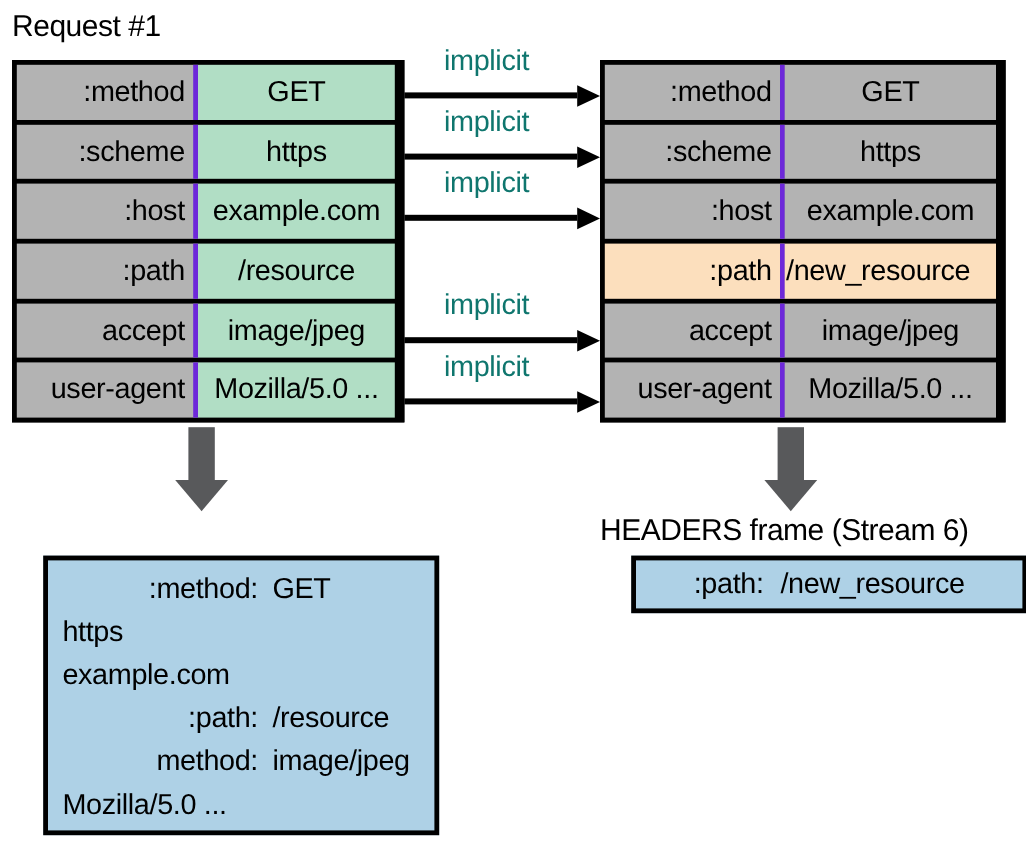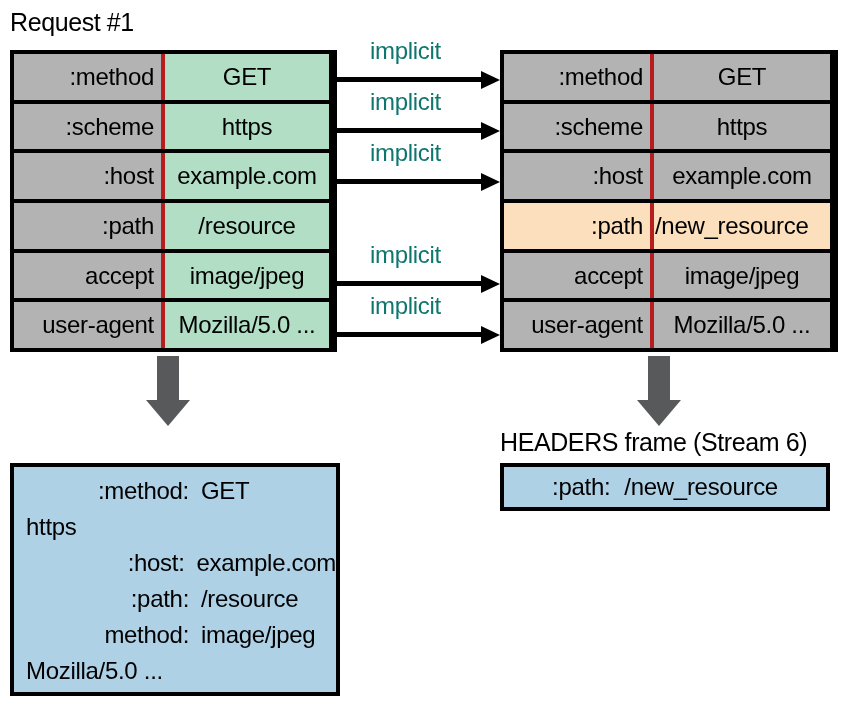--- a/index.html
+++ b/index.html
@@ -63,21 +63,21 @@
     box-sizing: border-box;
     font-size: 24px;
     letter-spacing: -0.3px;
     white-space: nowrap;
     overflow: hidden;
   }
   .cell-name {
     justify-content: flex-end;
     padding-right: 7px;
     background: #b3b3b3;
-    border-right: 4px solid #b91c1c;
+    border-right: 4px solid #6d28d9;
   }
   .cell-val {
     justify-content: center;
     background: #b3b3b3;
   }
   
   #table-req1 .cell-name { width: 151px; }
   #table-req1 .cell-val  { width: 164px; }
   #table-req2 .cell-name { width: 150px; }
   #table-req2 .cell-val  { width: 176px; }
@@ -138,20 +138,21 @@
   }
   #down-arrow-1 { left: 146px; top: 356px; width: 44px; height: 70px; }
   #down-arrow-2 { left: 637px; top: 356px; width: 44px; height: 70px; }
 
   
   .frame-box {
     position: absolute;
     border: 4px solid #000;
     background: #aed1e6;
     box-sizing: border-box;
+    margin-left: 26px;
   }
   #frame-box-1 { left: 10px;  top: 463px; width: 330px; height: 233px; padding: 6px 0 0 0; }
   #frame-box-2 { left: 500px; top: 463px; width: 330px; height: 48px; }
 
   .kv-line {
     display: flex;
     align-items: center;
     height: 36px;
     font-size: 24px;
     letter-spacing: -0.3px;
@@ -275,21 +276,20 @@
 
   <div class="frame-box" id="frame-box-1">
     <div class="kv-line">
       <span class="kv-key">:method:</span>
       <span class="kv-val">GET</span>
     </div>
     <div class="kv-line">
       <span class="kv-val">https</span>
     </div>
     <div class="kv-line">
-      <span class="kv-key">:host:</span>
       <span class="kv-val">example.com</span>
     </div>
     <div class="kv-line">
       <span class="kv-key">:path:</span>
       <span class="kv-val">/resource</span>
     </div>
     <div class="kv-line">
       <span class="kv-key">method:</span>
       <span class="kv-val">image/jpeg</span>
     </div>

